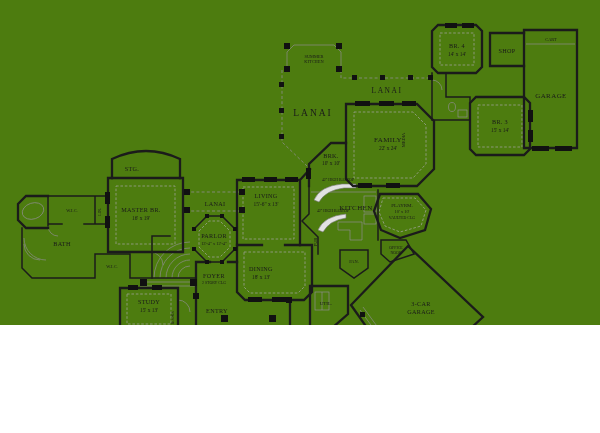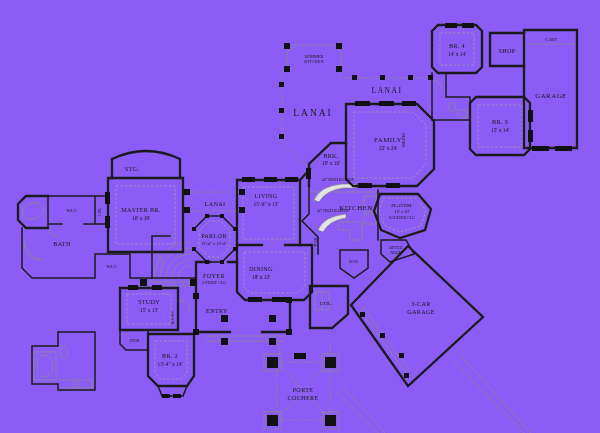--- a/index.html
+++ b/index.html
@@ -1,16 +1,16 @@
 <!DOCTYPE html>
 <html><head>
 <meta charset="utf-8">
 <style>
   html,body{margin:0;padding:0;background:#ffffff}
-  #canvas{width:600px;height:433px;background:#8b5cf6;position:relative;overflow:hidden}
+  #canvas{width:600px;height:325px;background:#4d7c0f;position:relative;overflow:hidden}
   svg{display:block}
   text{font-family:"Liberation Serif","DejaVu Serif",serif;fill:#1a1a1a;text-anchor:middle}
   .big{font-size:9.5px;letter-spacing:2px}
   .md{font-size:7.5px;letter-spacing:1.5px}
   .rn{font-size:7px;letter-spacing:.4px}
   .rn2{font-size:6.2px;letter-spacing:.3px}
   .rd{font-size:5.4px}
   .sm{font-size:5px}
   .tiny{font-size:4.4px}
   .xtiny{font-size:3.9px}

